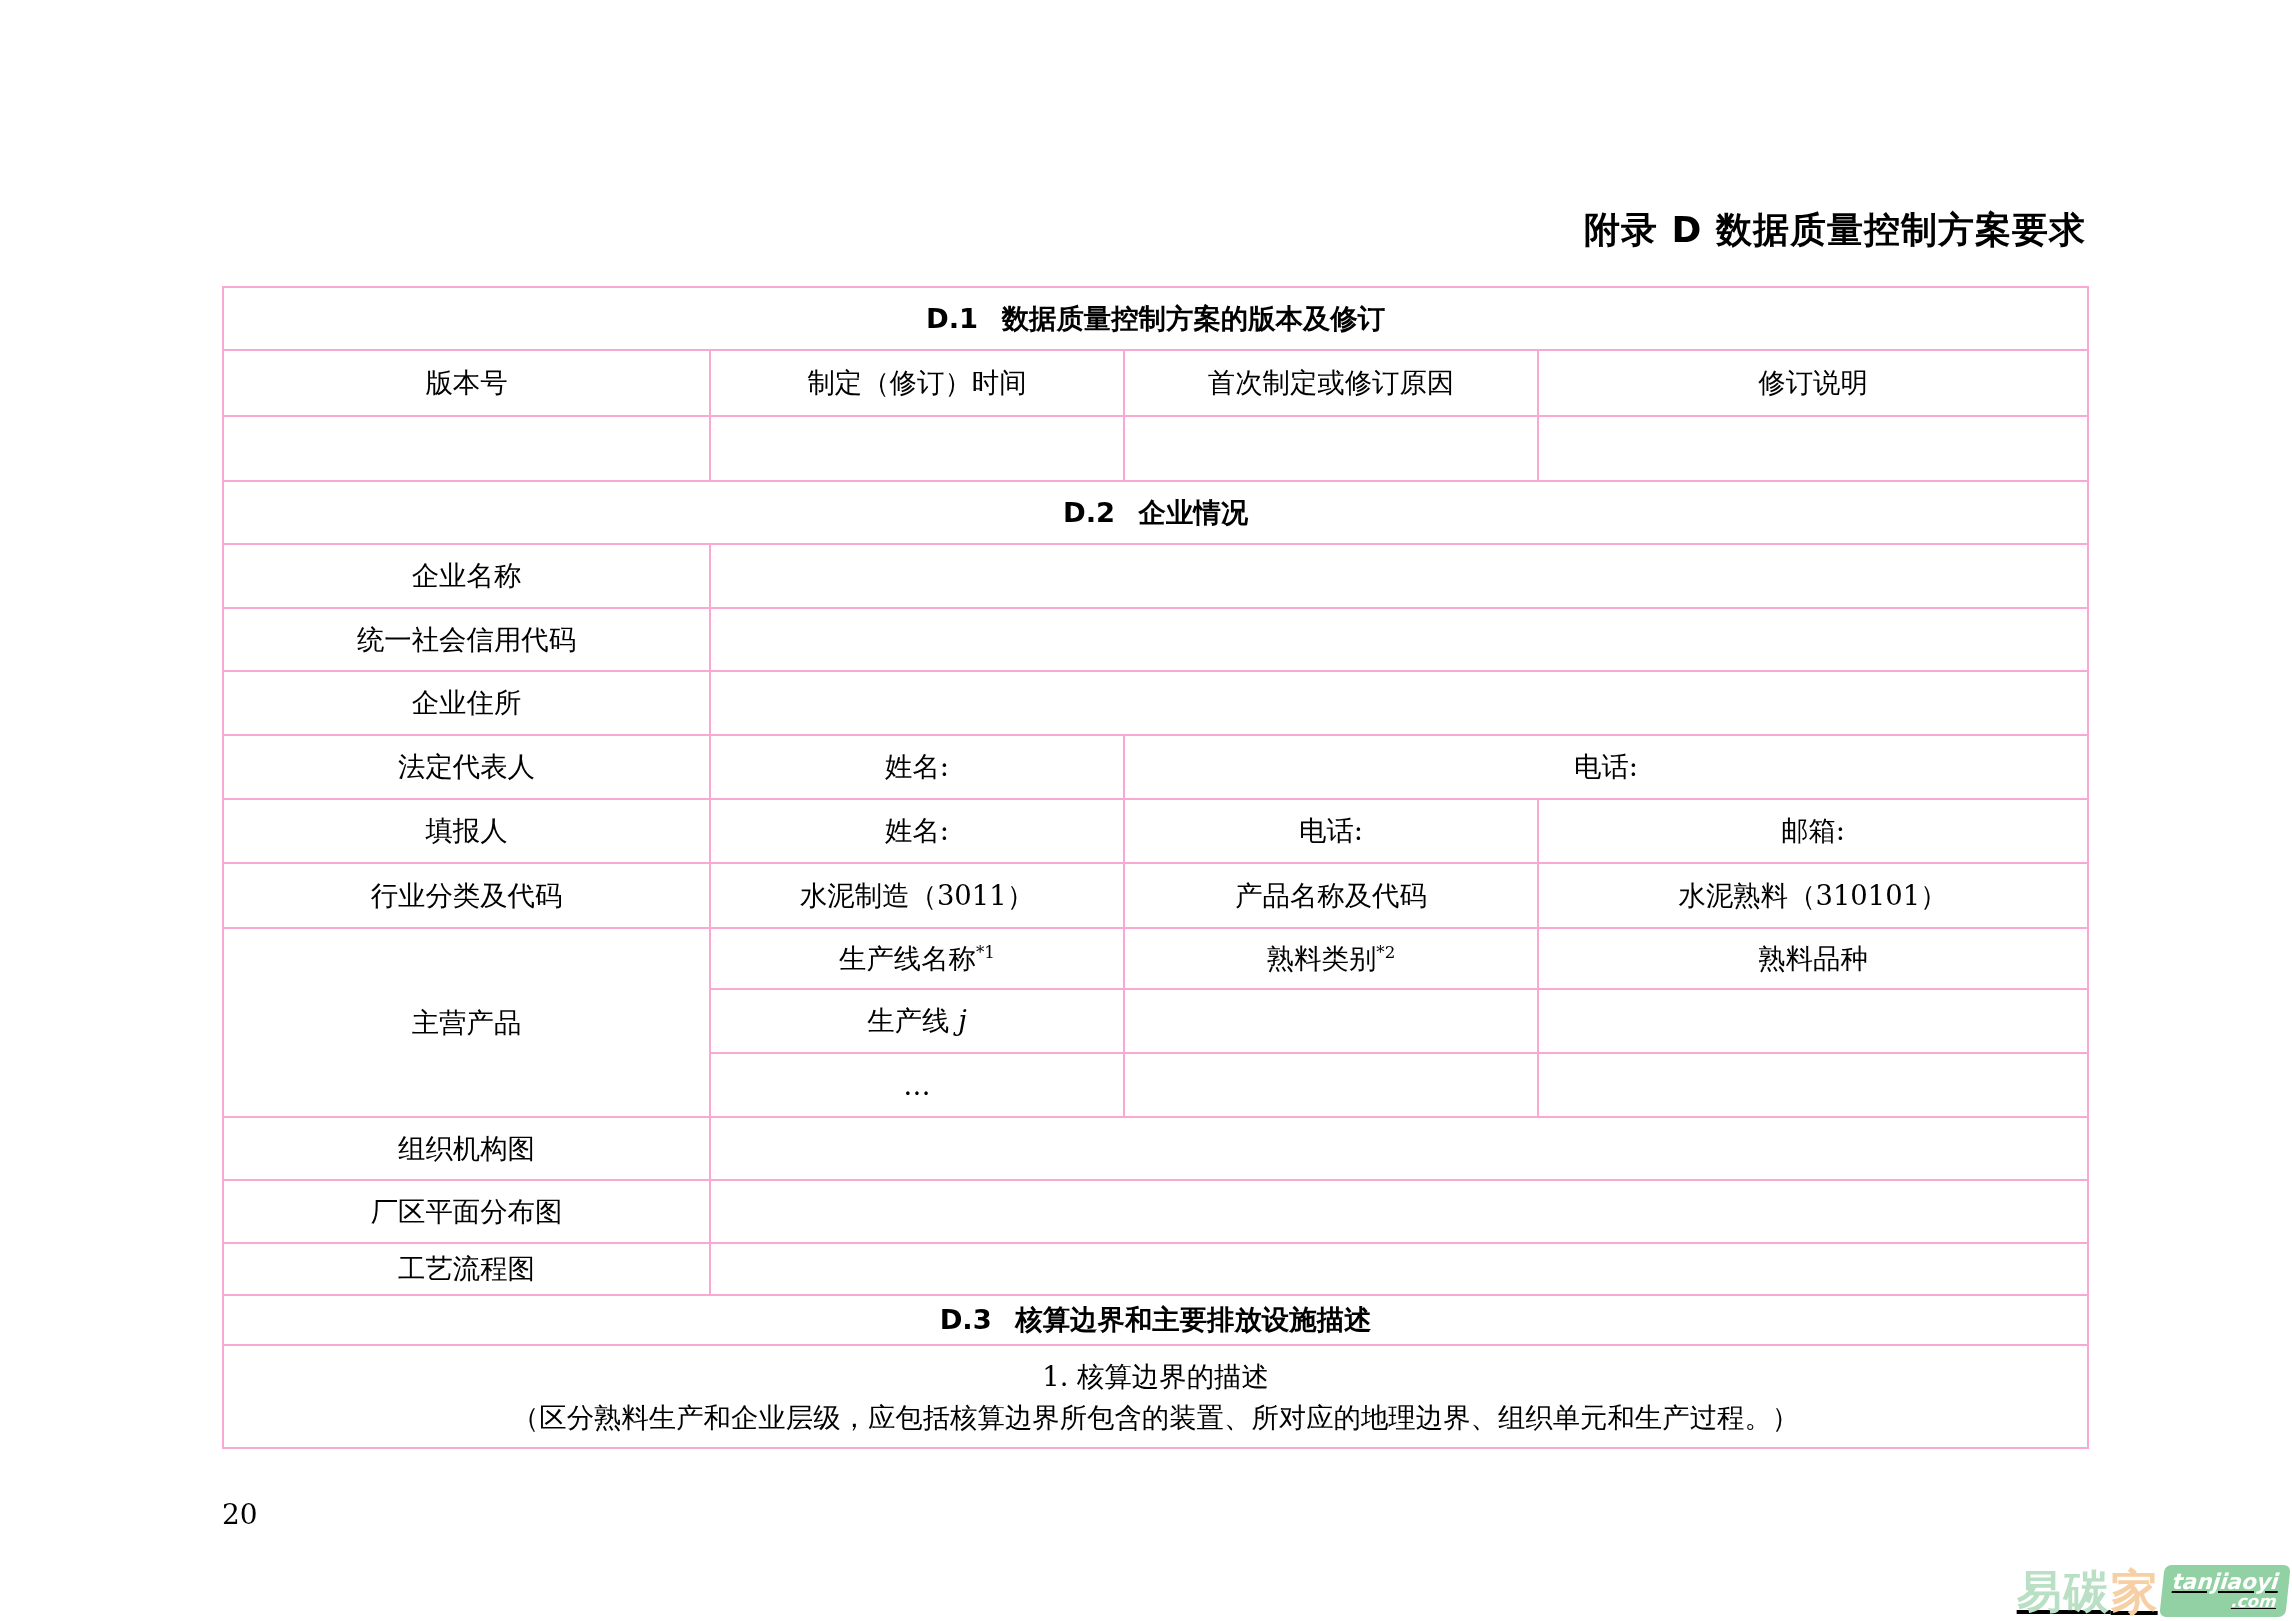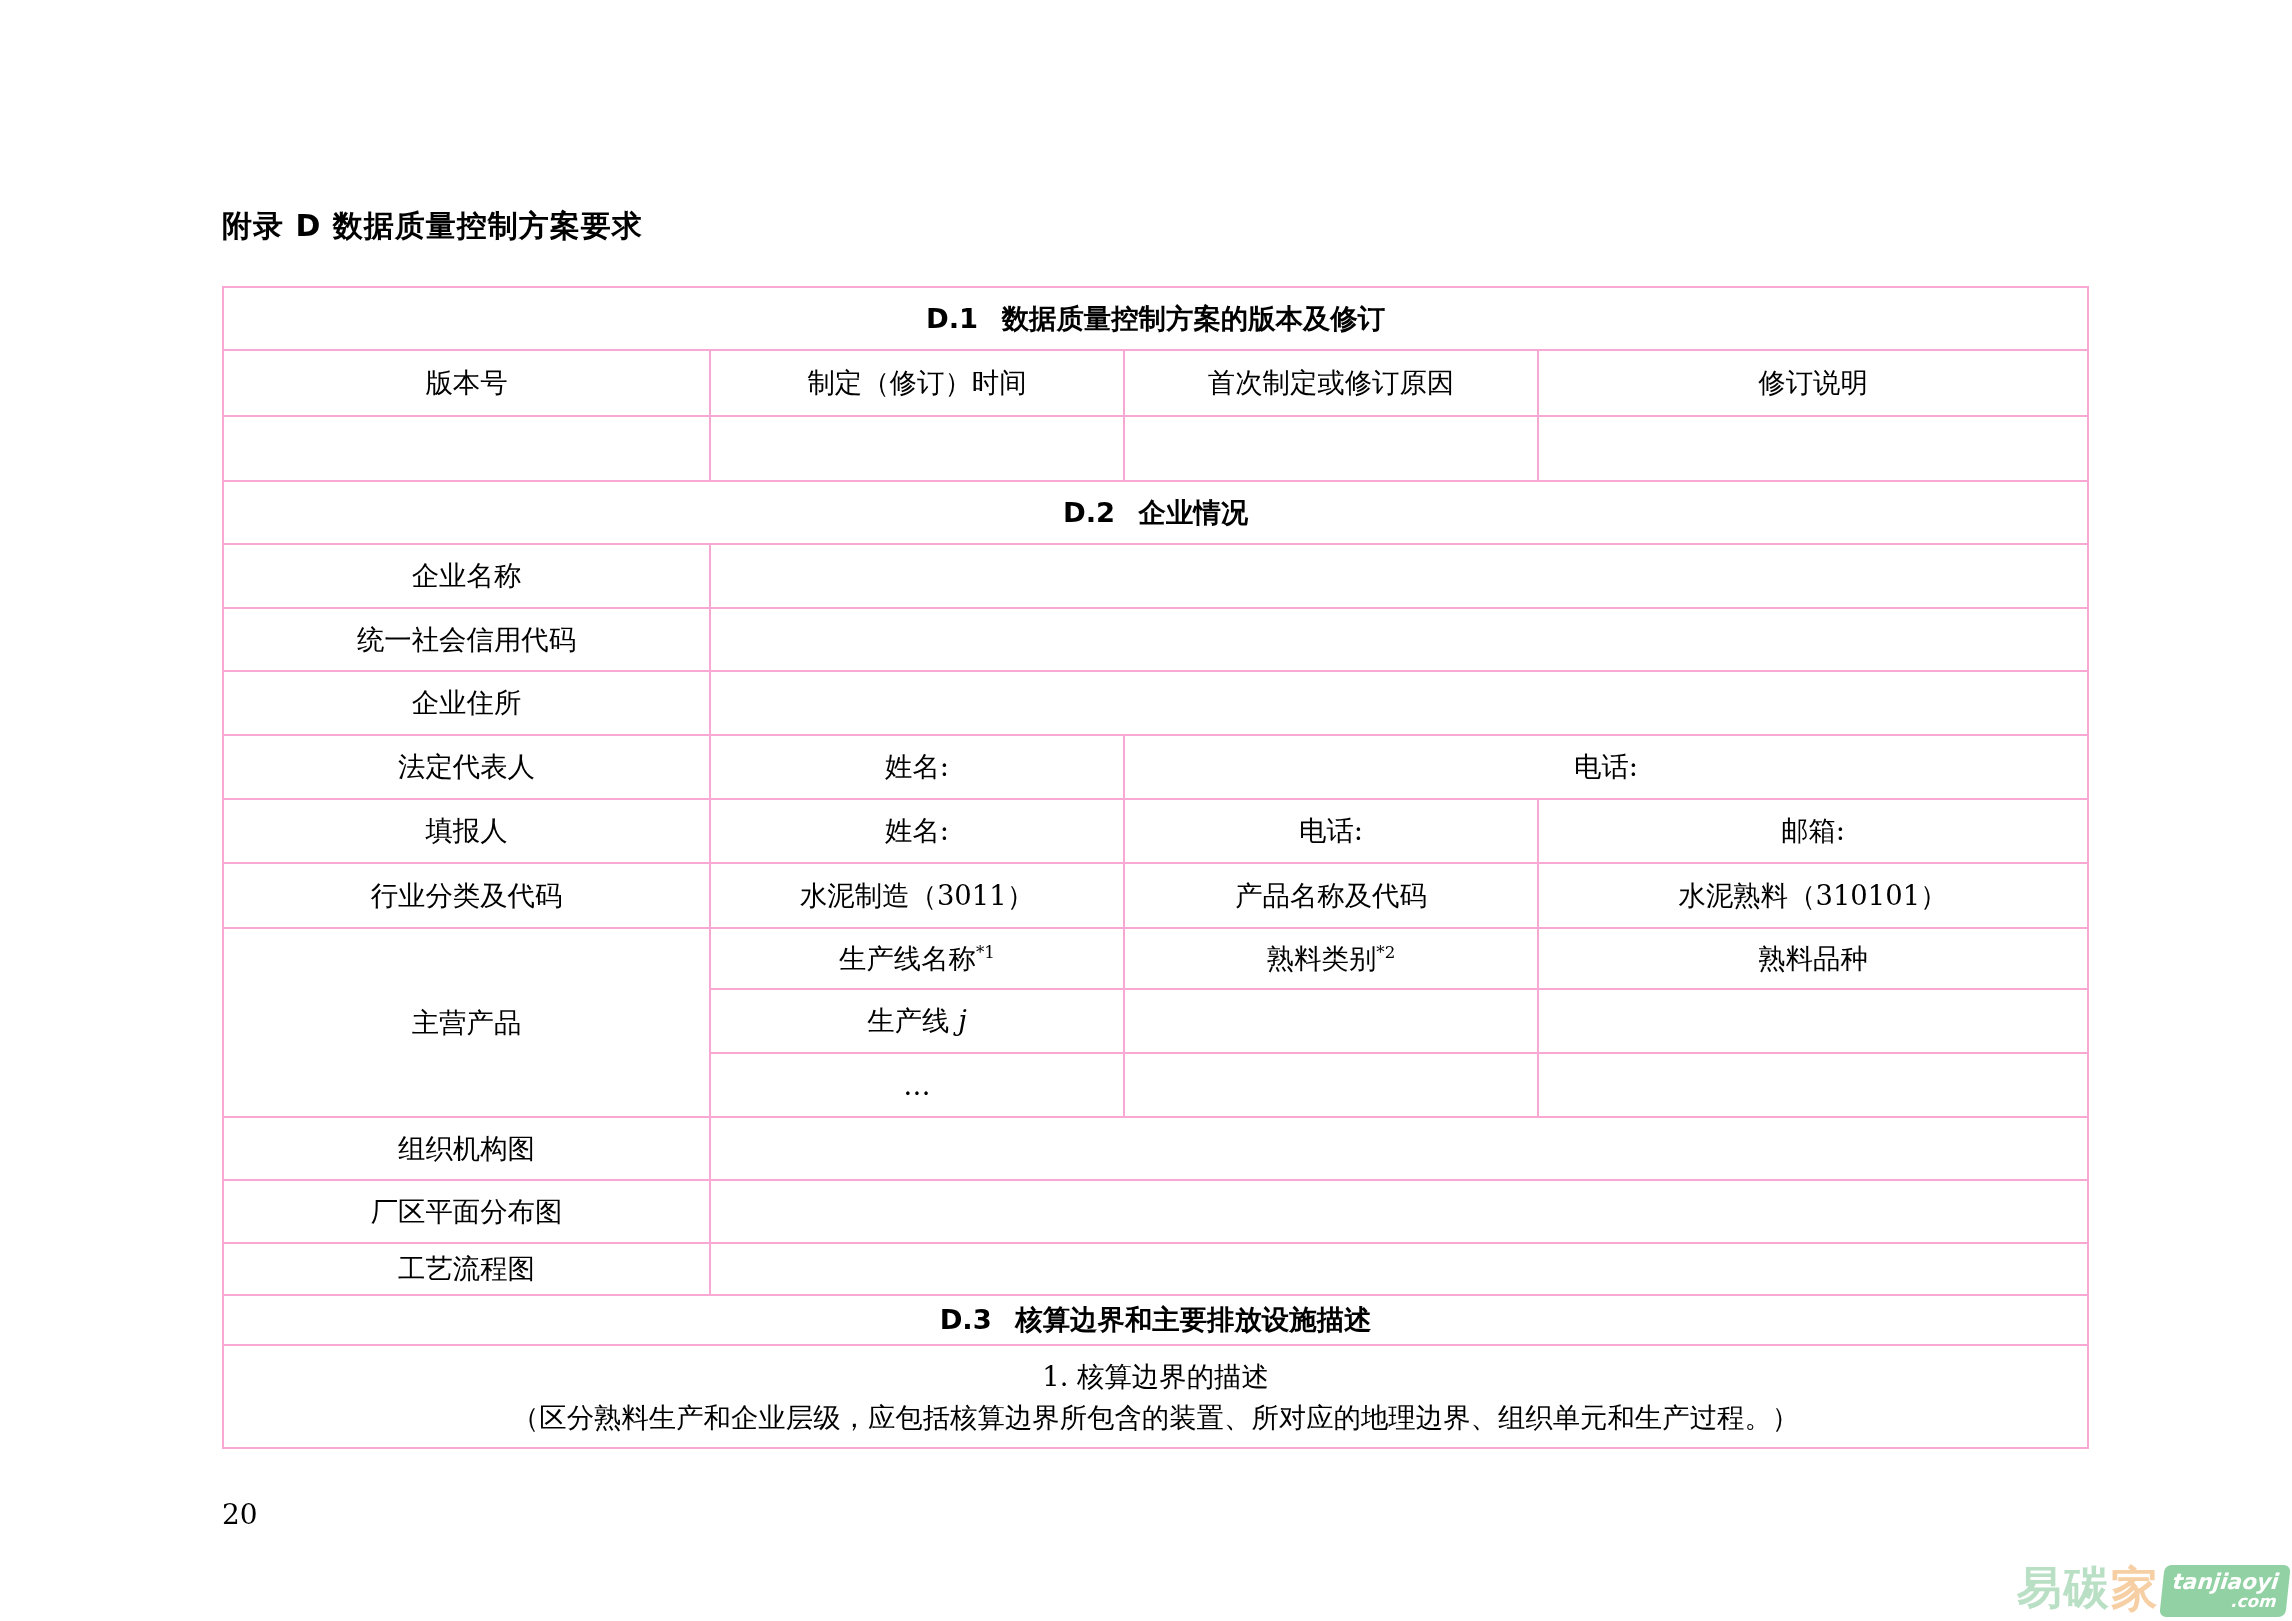--- a/index.html
+++ b/index.html
@@ -11,24 +11,24 @@
     background: #ffffff;
     font-family: "DejaVu Serif", "Liberation Serif", serif;
     color: #000000;
     overflow: hidden;
   }
   .doc-title {
     position: absolute;
     left: 222px;
     top: 206px;
     width: 1864px;
-    text-align: left;
+    text-align: right;
     font-family: "DejaVu Sans", "Liberation Sans", sans-serif;
     font-weight: bold;
-    font-size: 30px;
+    font-size: 36px;
     letter-spacing: 1px;
   }
   table.form-table {
     position: absolute;
     left: 222px;
     top: 286px;
     width: 1864px;
     border-collapse: collapse;
     table-layout: fixed;
     border: 2.9px solid #1a1a1a;
@@ -72,25 +72,26 @@
     top: 1498px;
     width: 1864px;
     text-align: left;
     font-size: 28px;
   }
   .watermark {
     position: absolute;
     right: 5.9px;
     bottom: 3.9px;
     display: flex;
-    align-items: flex-start;
+    align-items: center;
     font-family: "DejaVu Sans", "Liberation Sans", sans-serif;
     font-weight: bold;
     line-height: 1;
     user-select: none;
+    text-decoration: underline;
   }
   .wm-green-chars { font-size: 45px; letter-spacing: 2px; }
   .wm-orange-char { font-size: 47px; margin-right: 3.9px; }
   .wm-badge {
     display: inline-block;
     border-radius: 6.9px;
     padding: 5.9px 9.8px 6.9px 9.8px;
     text-align: right;
     transform: skewX(-6deg);
     color: #ffffff;

